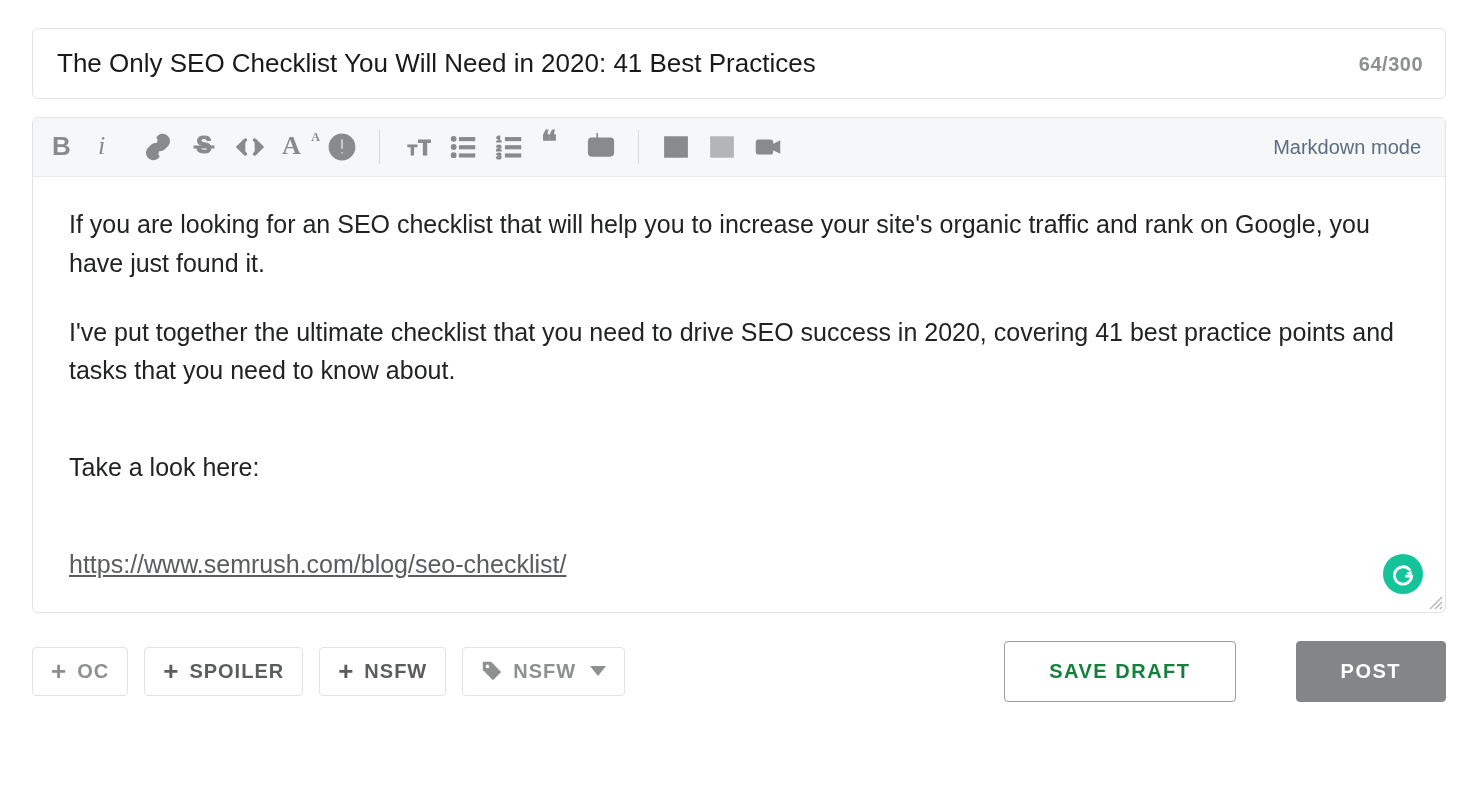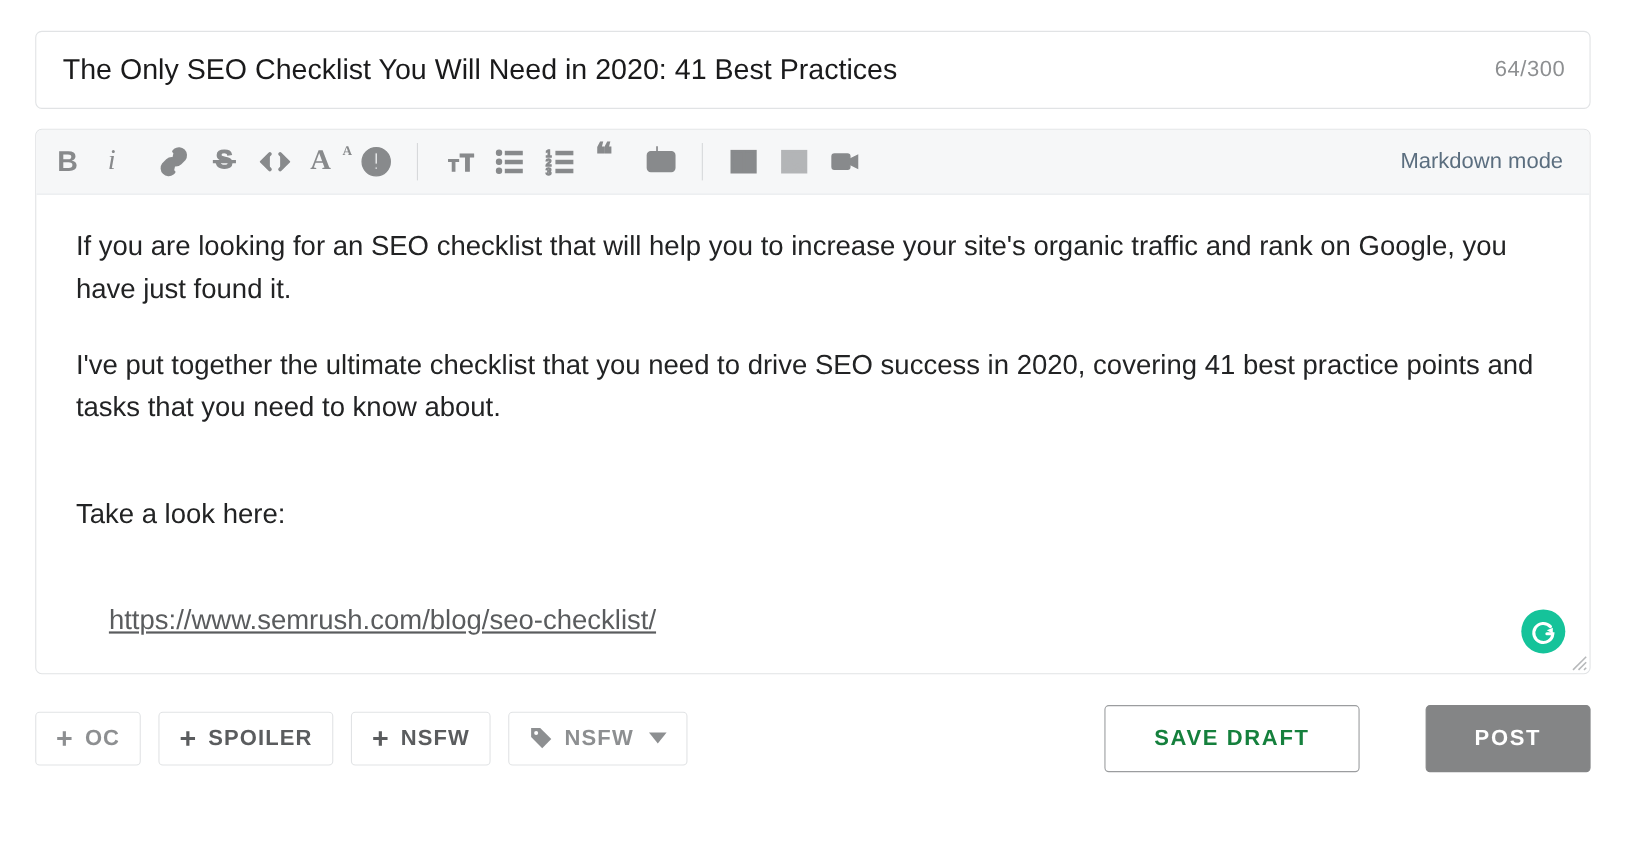--- a/index.html
+++ b/index.html
@@ -35,21 +35,21 @@
     outline: none;
     background: transparent;
     padding-right: 120px;
   }
   .title-count {
     position: absolute;
     right: 22px;
     top: 50%;
     transform: translateY(-50%);
     font-size: 20px;
-    font-weight: 400;
+    font-weight: 700;
     color: #8d8f91;
     letter-spacing: 0.5px;
   }
 
   
   .editor-card {
     border: 1px solid #e1e3e5;
     border-radius: 6px;
     overflow: hidden;
     margin-bottom: 28px;
@@ -106,21 +106,20 @@
     line-height: 1.55;
     color: #222324;
   }
   .body-area p {
     margin: 0 0 30px 0;
   }
   .body-area p.mid-gap { margin-bottom: 58px; }
   .body-area a.body-link {
     color: #5a5c5e;
     text-decoration: underline;
-    margin-left: 30px;
   }
   .resize-handle {
     position: absolute;
     right: 2px;
     bottom: 2px;
     width: 16px;
     height: 16px;
     color: #b6b8ba;
   }
   .grammarly {

